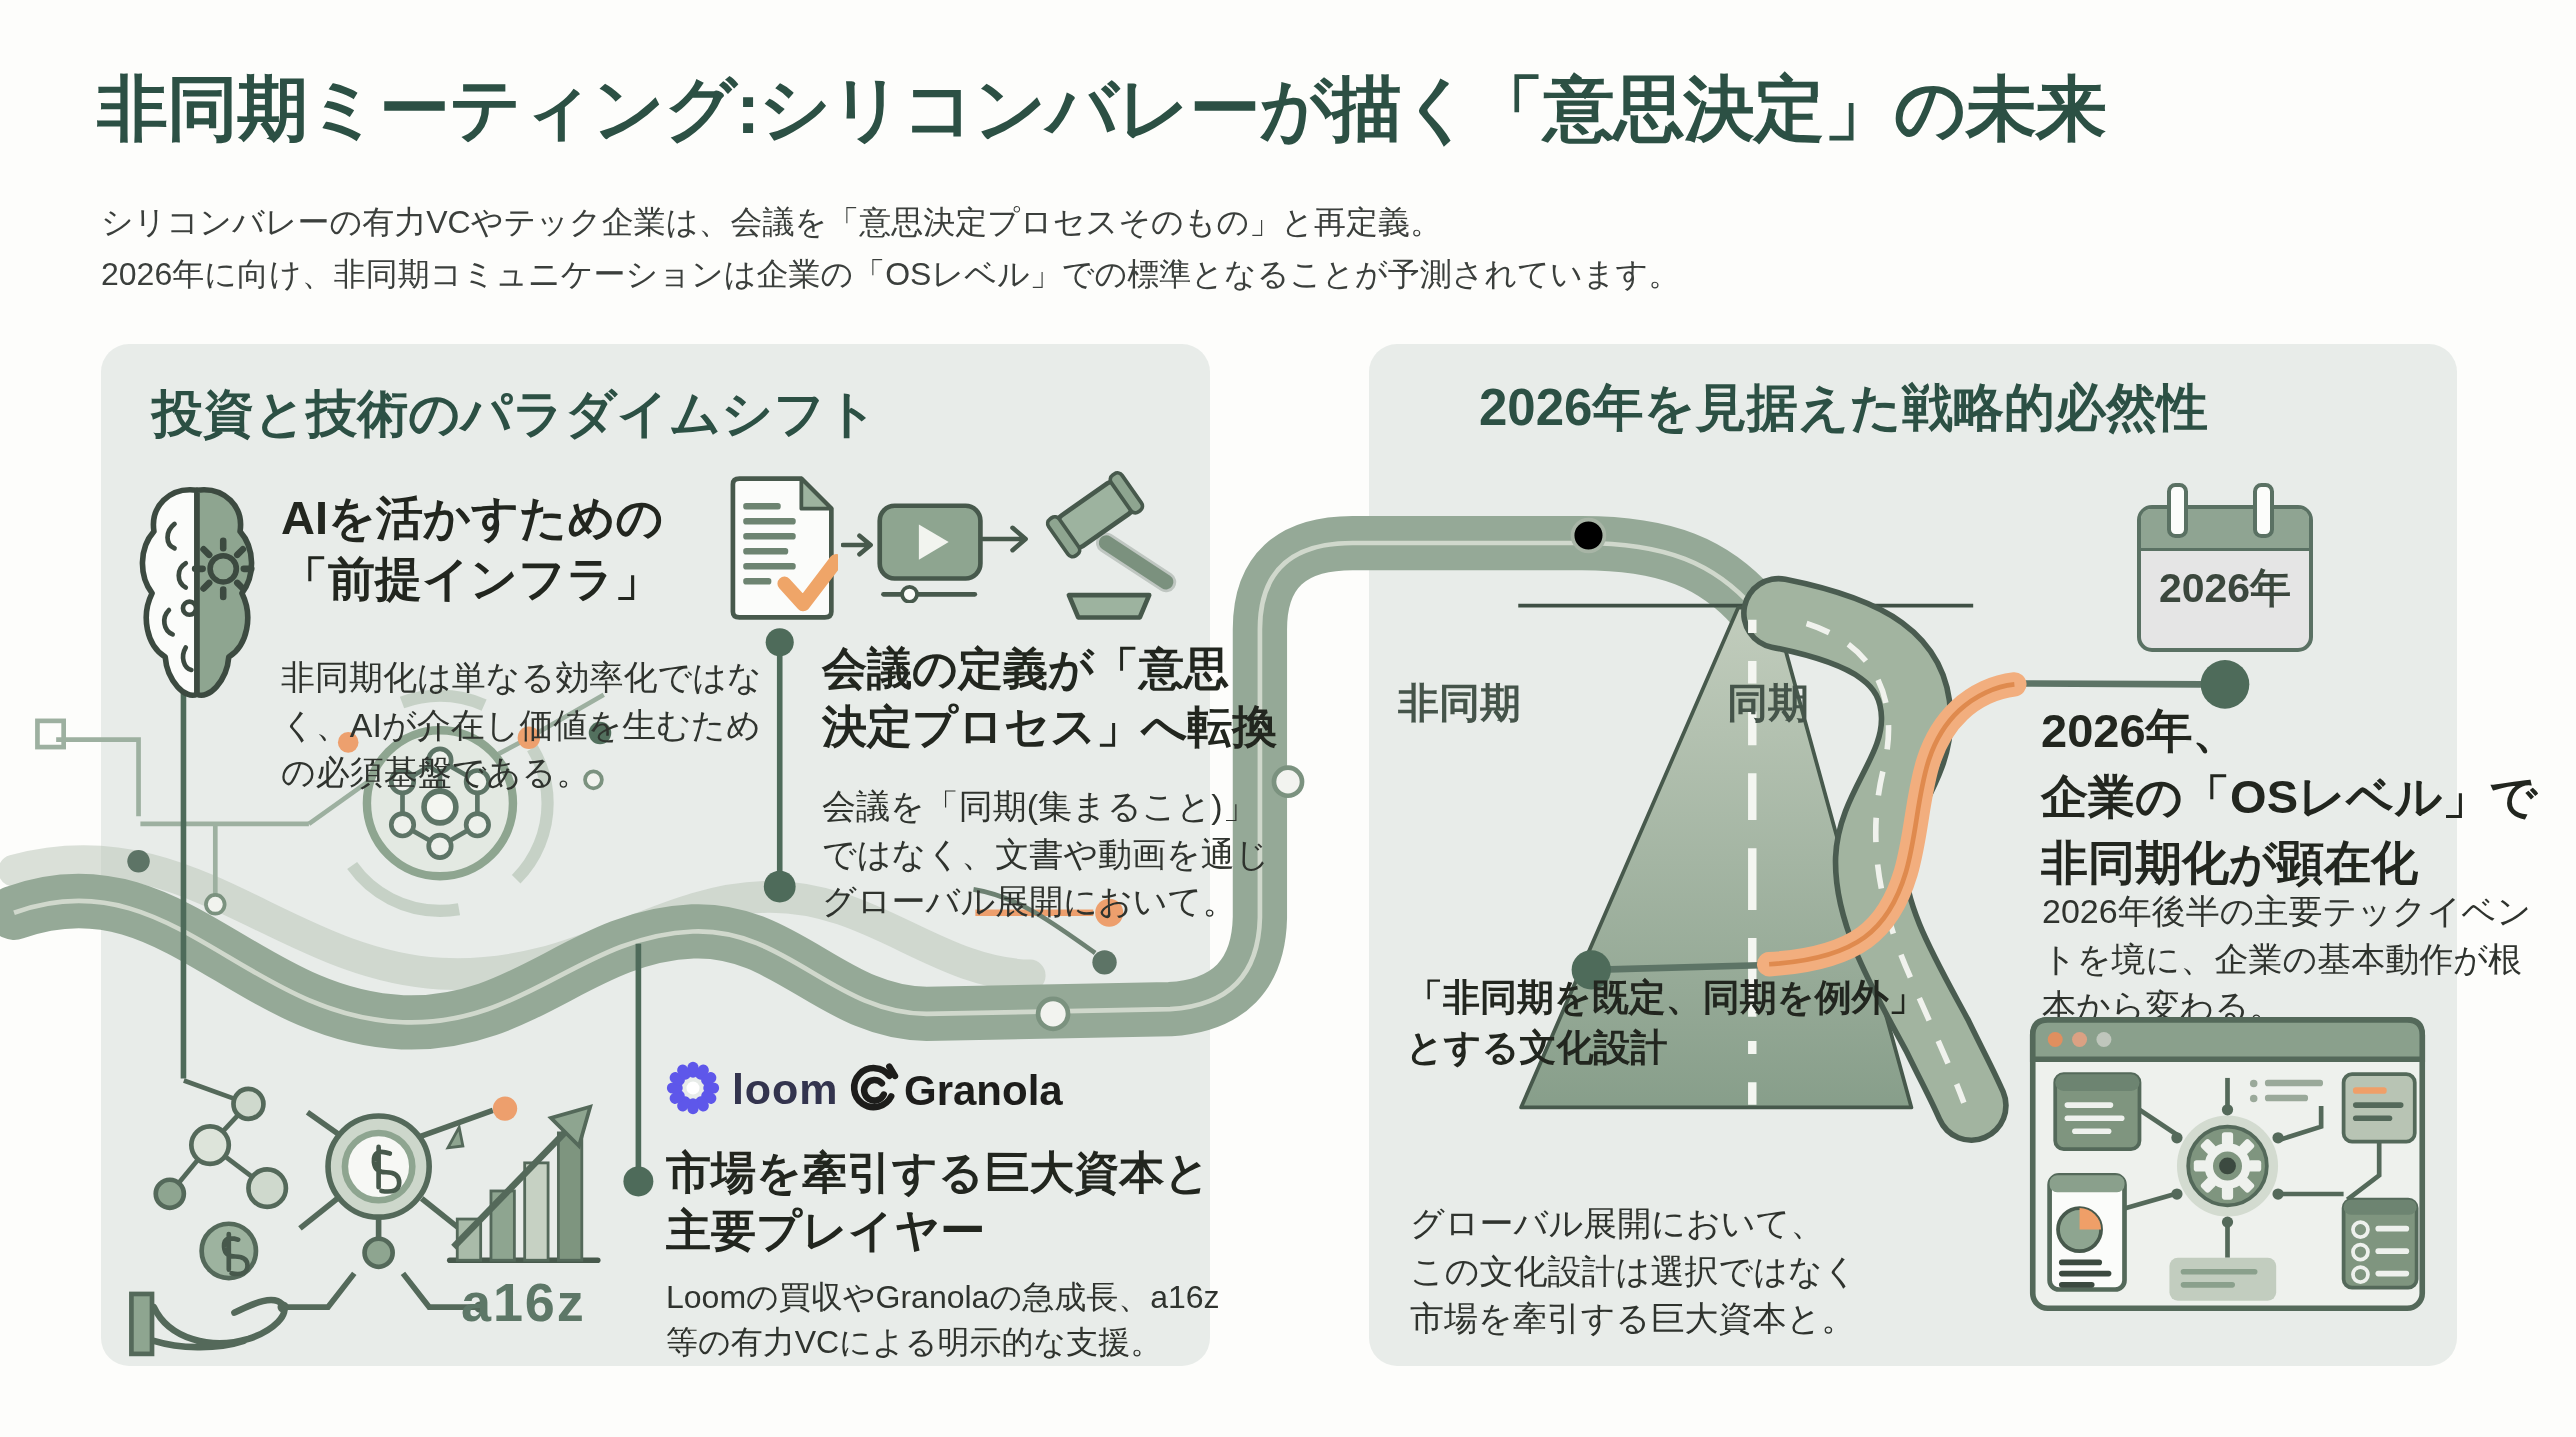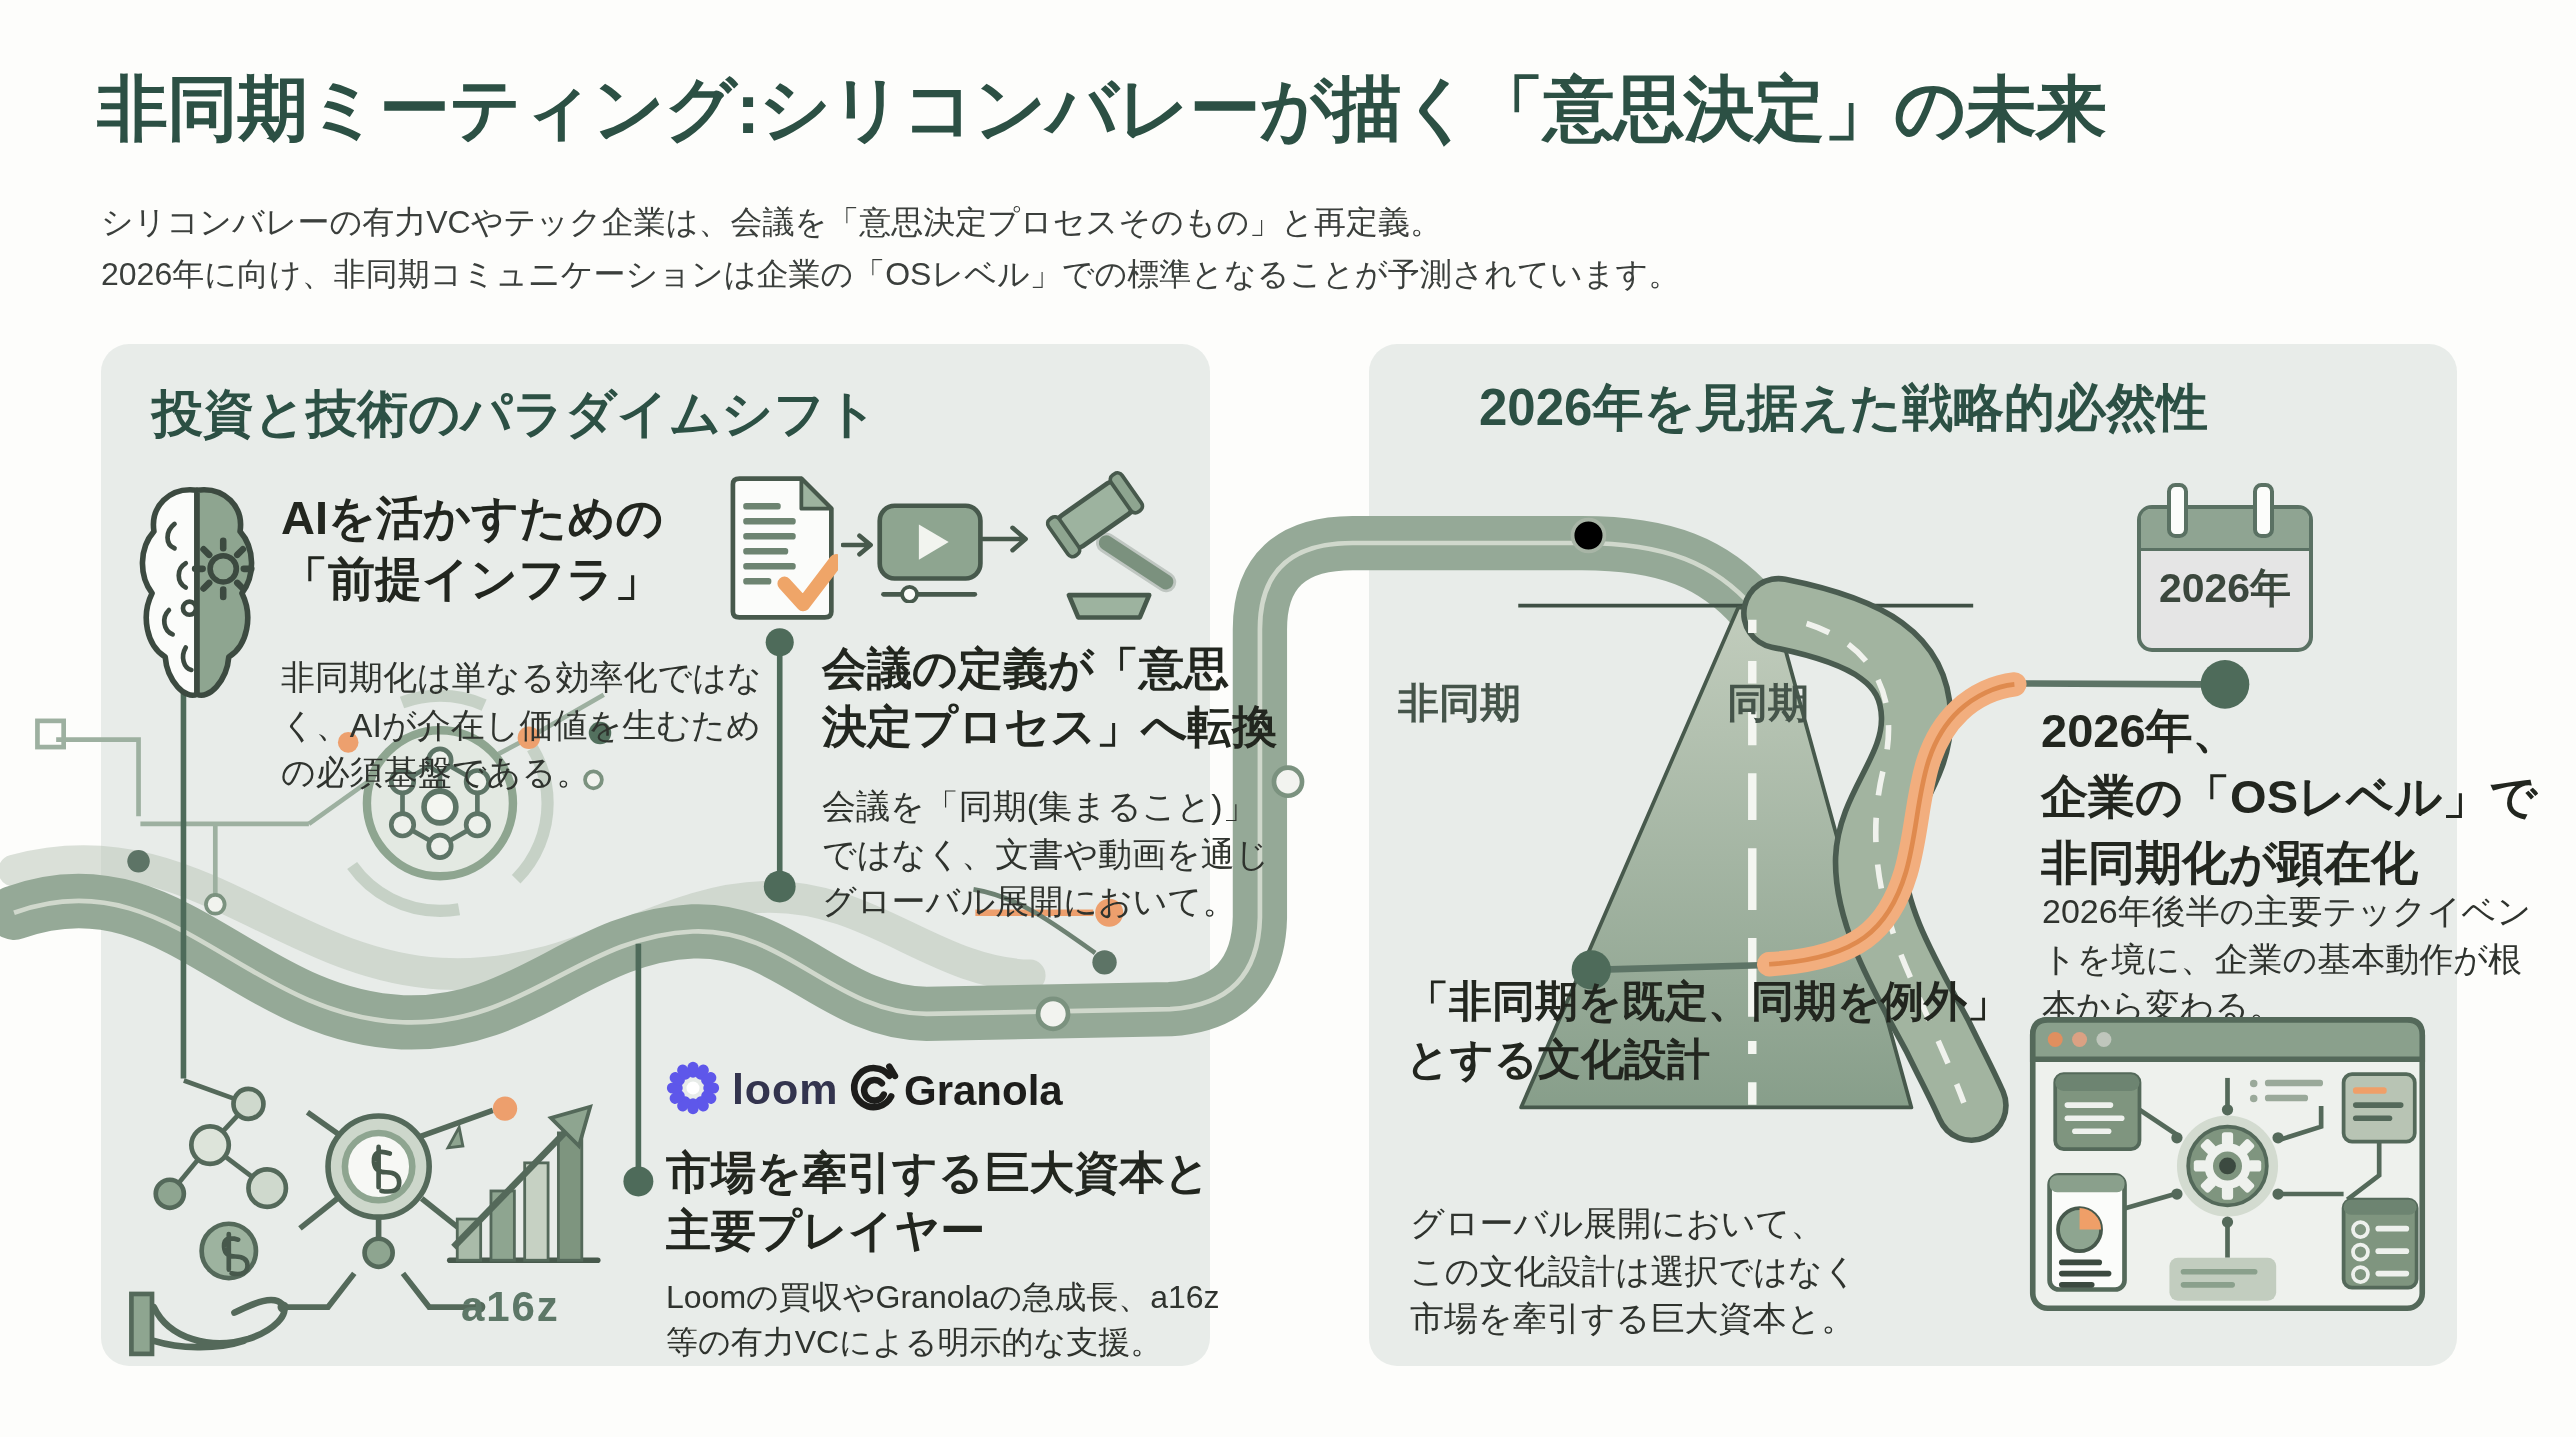--- a/index.html
+++ b/index.html
@@ -9,27 +9,27 @@
   .panel{position:absolute;top:344px;height:1022px;background:#e8ece9;border-radius:28px;}
   .panel-left{left:101px;width:1109px;}
   .panel-right{left:1369px;width:1088px;}
   .page-title{left:97px;top:62px;font-size:71px;font-weight:800;color:#2c5044;letter-spacing:-0.9px;white-space:nowrap;}
   .page-subtitle{left:101px;top:197px;font-size:32px;font-weight:500;color:#3b3f3c;line-height:1.62;white-space:nowrap;}
   .panel-title{font-size:51px;font-weight:800;color:#2c5044;white-space:nowrap;}
   .sec-head{font-weight:800;color:#22261f;white-space:nowrap;}
   .sec-body{font-weight:500;color:#2f332e;white-space:nowrap;}
   .h50{font-size:47px;line-height:1.30;}
   .h48{font-size:45px;line-height:1.28;}
-  .h46{font-size:43px;line-height:1.34;}
+  .h46{font-size:37px;line-height:1.34;}
   .b36{font-size:34px;line-height:1.40;margin-top:34px;}
   .b34{font-size:32px;line-height:1.40;}
   .road-label{font-size:41px;font-weight:800;color:#45544a;white-space:nowrap;}
   .logo-text-loom{font-size:43px;font-weight:700;color:#33344e;letter-spacing:0.9px;}
   .logo-text-granola{font-size:42px;font-weight:700;color:#1d1d1b;}
-  .a16z{font-size:42px;font-weight:800;color:#5d7767;letter-spacing:1.9px;margin-top:12px;}
+  .a16z{font-size:54px;font-weight:800;color:#5d7767;letter-spacing:1.9px;}
   .calendar{left:2137px;top:505px;width:168px;height:139px;background:#e5e5e5;border:4.7px solid #5a7163;border-radius:15px;}
   .calendar-header{position:absolute;left:0;top:0;right:0;height:39px;background:#8fa492;border-radius:9.4px 9.4px 0 0;border-bottom:3.7px solid #5a7163;}
   .calendar-ring{position:absolute;width:13px;height:47px;background:#fcfdfb;border:4.7px solid #5a7163;border-radius:8.4px;top:-26px;}
   .calendar-label{position:absolute;left:0;right:0;top:52px;text-align:center;font-size:41px;font-weight:700;color:#3b473d;}
   svg{display:block;}
 </style>
 </head>
 <body>
 
 <div class="canvas">

